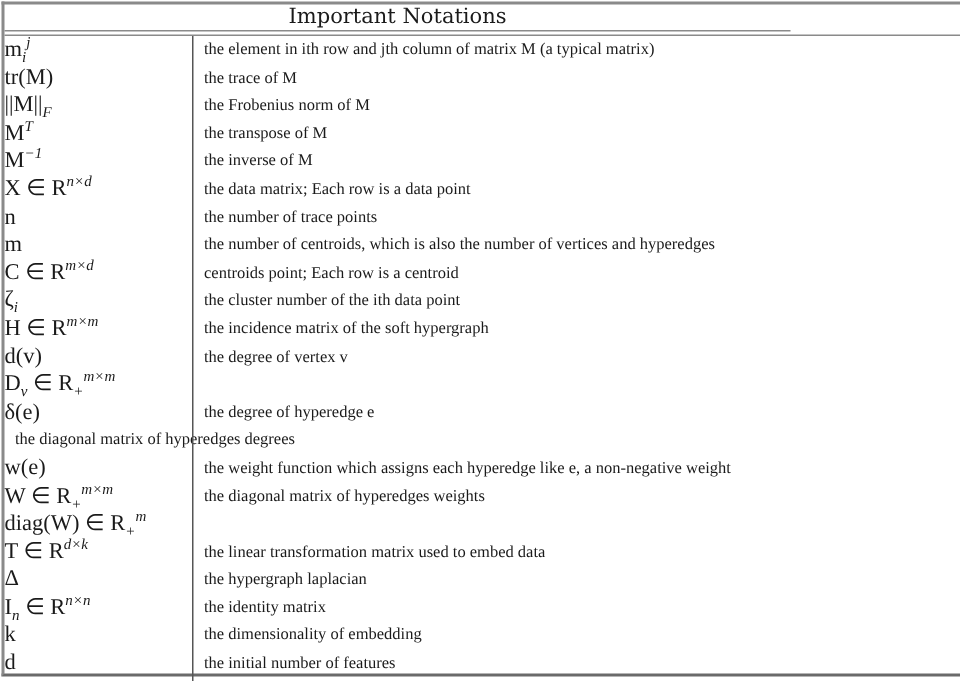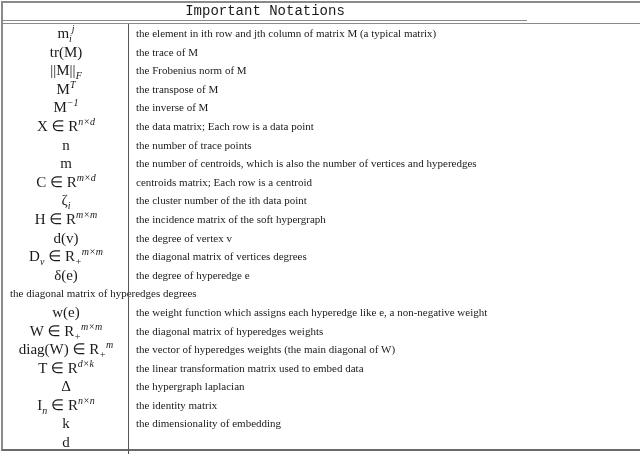--- a/index.html
+++ b/index.html
@@ -2,26 +2,26 @@
 <html><head>
 <meta charset="utf-8">
 <style>
   html, body { margin: 0; padding: 0; background: #ffffff; }
   body { width: 640px; height: 454px; overflow: hidden; position: relative;
          font-family: "DejaVu Serif", "Liberation Serif", serif; color: #1a1a1a; }
   .tbl { position: absolute; left: 1px; top: 1px; width: 760px; height: 450px;
          border-top: 2px solid #8a8a8a; border-left: 2px solid #8a8a8a; border-bottom: 2px solid #6a6a6a;
          box-sizing: border-box; }
   .hdr { height: 17px; line-height: 17px; font-size: 14px; text-align: center; width: 524px;
-         border-bottom: 1px solid #8a8a8a; font-family: Liberation Mono, monospace; }
+         border-bottom: 1px solid #8a8a8a; }
   .hdr2 { height: 2px; border-bottom: 1px solid #8a8a8a; width: 638px; }
   .rows { position: relative; }
   .vline { position: absolute; left: 125px; top: 0; bottom: -30px; border-left: 1px solid #555; }
   .row { display: flex; height: 18.6px; line-height: 18.6px; font-size: 14.2px; white-space: nowrap; }
-  .sym { width: 126px; text-align: center; flex: none; font-family: "Liberation Serif", serif; font-size: 15px; }
+  .sym { width: 126px; flex: none; font-family: "Liberation Serif", serif; font-size: 15px; }
   .desc { padding-left: 7px; font-family: "Liberation Serif", serif; font-size: 11px; }
   .sym i { font-style: italic; }
   sup, sub { font-size: 10px; line-height: 0; }
 </style>
 </head>
 <body>
 
 <div class="tbl">
   <div class="hdr">Important Notations</div>
   <div class="hdr2"></div>
@@ -54,70 +54,69 @@
       <div class="row">
         <div class="sym">n</div>
         <div class="desc">the number of trace points</div>
       </div>
       <div class="row">
         <div class="sym">m</div>
         <div class="desc">the number of centroids, which is also the number of vertices and hyperedges</div>
       </div>
       <div class="row">
         <div class="sym">C ∈ R<sup><i>m×d</i></sup></div>
-        <div class="desc">centroids matrix; Each row is a centroid</div>
+        <div class="desc">centroids point; Each row is a centroid</div>
       </div>
       <div class="row">
         <div class="sym">ζ<sub><i>i</i></sub></div>
         <div class="desc">the cluster number of the ith data point</div>
       </div>
       <div class="row">
         <div class="sym">H ∈ R<sup><i>m×m</i></sup></div>
         <div class="desc">the incidence matrix of the soft hypergraph</div>
       </div>
       <div class="row">
         <div class="sym">d(v)</div>
         <div class="desc">the degree of vertex v</div>
       </div>
       <div class="row">
         <div class="sym">D<sub><i>v</i></sub> ∈ R<sub><i>+</i></sub><sup><i>m×m</i></sup></div>
-        <div class="desc">the diagonal matrix of vertices degrees</div>
       </div>
       <div class="row">
         <div class="sym">δ(e)</div>
         <div class="desc">the degree of hyperedge e</div>
       </div>
       <div class="row">
         <div class="desc">the diagonal matrix of hyperedges degrees</div>
       </div>
       <div class="row">
         <div class="sym">w(e)</div>
         <div class="desc">the weight function which assigns each hyperedge like e, a non-negative weight</div>
       </div>
       <div class="row">
         <div class="sym">W ∈ R<sub><i>+</i></sub><sup><i>m×m</i></sup></div>
         <div class="desc">the diagonal matrix of hyperedges weights</div>
       </div>
       <div class="row">
         <div class="sym">diag(W) ∈ R<sub><i>+</i></sub><sup><i>m</i></sup></div>
-        <div class="desc">the vector of hyperedges weights (the main diagonal of W)</div>
       </div>
       <div class="row">
         <div class="sym">T ∈ R<sup><i>d×k</i></sup></div>
         <div class="desc">the linear transformation matrix used to embed data</div>
       </div>
       <div class="row">
         <div class="sym">Δ</div>
         <div class="desc">the hypergraph laplacian</div>
       </div>
       <div class="row">
         <div class="sym">I<sub><i>n</i></sub> ∈ R<sup><i>n×n</i></sup></div>
         <div class="desc">the identity matrix</div>
       </div>
       <div class="row">
         <div class="sym">k</div>
         <div class="desc">the dimensionality of embedding</div>
       </div>
       <div class="row">
         <div class="sym">d</div>
+        <div class="desc">the initial number of features</div>
       </div>
     </div>
 </div>
 
 </body></html>

